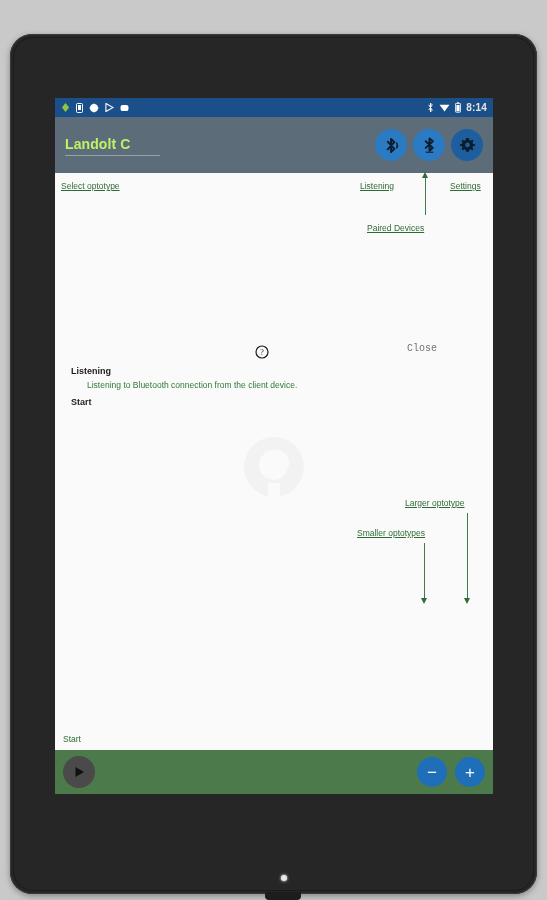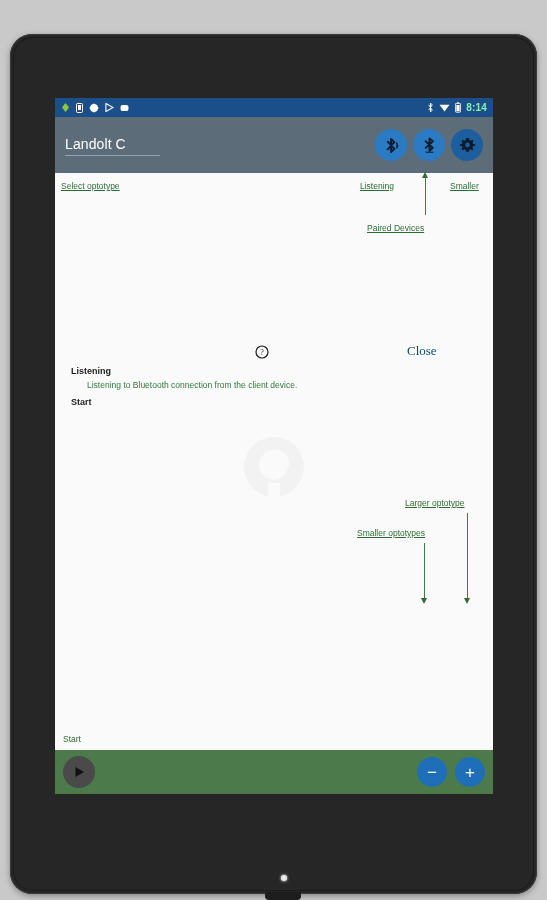--- a/index.html
+++ b/index.html
@@ -32,35 +32,35 @@
 
   
   .screen{
     position:absolute;left:55px;top:98px;width:438px;height:696px;
     background:#ffffff;overflow:hidden;
   }
 
   
   .statusbar{
     height:19px;background:#1a4f8a;display:flex;align-items:center;
-    padding:0 6px;color:#86efac;
+    padding:0 6px;color:#e5e5e5;
   }
   .sb-left{display:flex;align-items:center;gap:6px;flex:1;}
   .sb-right{display:flex;align-items:center;gap:5px;}
   .sb-ico{display:block;}
   .sb-time{font-size:10px;font-weight:bold;letter-spacing:.2px;line-height:1;}
 
   
   .appbar{
     height:56px;background:#5c6c79;display:flex;align-items:center;
     padding:0 10px;position:relative;
   }
   .spinner-wrap{flex:1;}
   .spinner-label{
-    font-size:14px;color:#ffffff;font-weight:normal;letter-spacing:.1px;
+    font-size:14px;color:#bef264;font-weight:bold;letter-spacing:.1px;
     padding-bottom:3px;display:inline-block;
   }
   .spinner-underline{width:95px;height:1px;background:#98a3ab;}
   .appbar-actions{display:flex;align-items:center;gap:6px;}
   .circ-btn{
     width:32px;height:32px;border-radius:50%;background:#2a7ac4;
     display:flex;align-items:center;justify-content:center;
     border:none;padding:0;cursor:pointer;
   }
   .circ-btn.dark{background:#1d5f9e;}
@@ -73,22 +73,22 @@
     font-family:"Liberation Sans",sans-serif;
     text-decoration:underline;
   }
 
   .arrow-v{position:absolute;background:#3f7d45;width:1.4px;}
   .arrowhead{position:absolute;width:0;height:0;}
   .arrowhead.down{border-left:3.5px solid transparent;border-right:3.5px solid transparent;border-top:6px solid #2f6b35;}
   .arrowhead.up{border-left:3.5px solid transparent;border-right:3.5px solid transparent;border-bottom:6px solid #2f6b35;}
   .help-icon{position:absolute;left:200px;top:172px;}
   .close-btn{
-    position:absolute;left:352px;top:170px;color:#0c4a6e;font-size:13px;
-    background:none;border:none;padding:0;cursor:pointer;font-family:Liberation Serif, serif;
+    position:absolute;left:352px;top:170px;color:#737373;font-size:10px;
+    background:none;border:none;padding:0;cursor:pointer;font-family:Liberation Mono, monospace;
   }
 
   .helptext{position:absolute;left:16px;top:193px;width:330px;}
   .helptext .h{color:#1d1d1d;font-size:9px;font-weight:bold;margin:0 0 3px 0;}
   .helptext .b{color:#2f7a3a;font-size:8.5px;margin:4px 0 7px 16px;}
 
   
   .watermark{
     position:absolute;left:50%;top:258px;transform:translateX(-50%);
     opacity:.55;
@@ -192,21 +192,21 @@
 
       </div>
     </div>
 
     <div class="content">
 
       <div class="anno" style="left:6px;top:8px;">Select optotype</div>
 
       <div class="anno" style="left:305px;top:8px;">Listening</div>
 
-      <div class="anno" style="left:395px;top:8px;">Smaller</div>
+      <div class="anno" style="left:395px;top:8px;">Settings</div>
 
       <div class="arrow-v" style="left:370px;top:4px;height:38px;"></div>
       <div class="arrowhead up" style="left:366.7px;top:-1px;"></div>
       <div class="anno" style="left:312px;top:50px;">Paired Devices</div>
 
       <span class="help-icon">
         <svg width="14" height="14" viewBox="0 0 14 14">
           <circle cx="7" cy="7" r="6" fill="none" stroke="#1d1d1d" stroke-width="1.2"></circle>
           <text x="7" y="10.2" text-anchor="middle" font-size="8" font-family="Liberation Serif, serif" fill="#1d1d1d">?</text>
         </svg>

